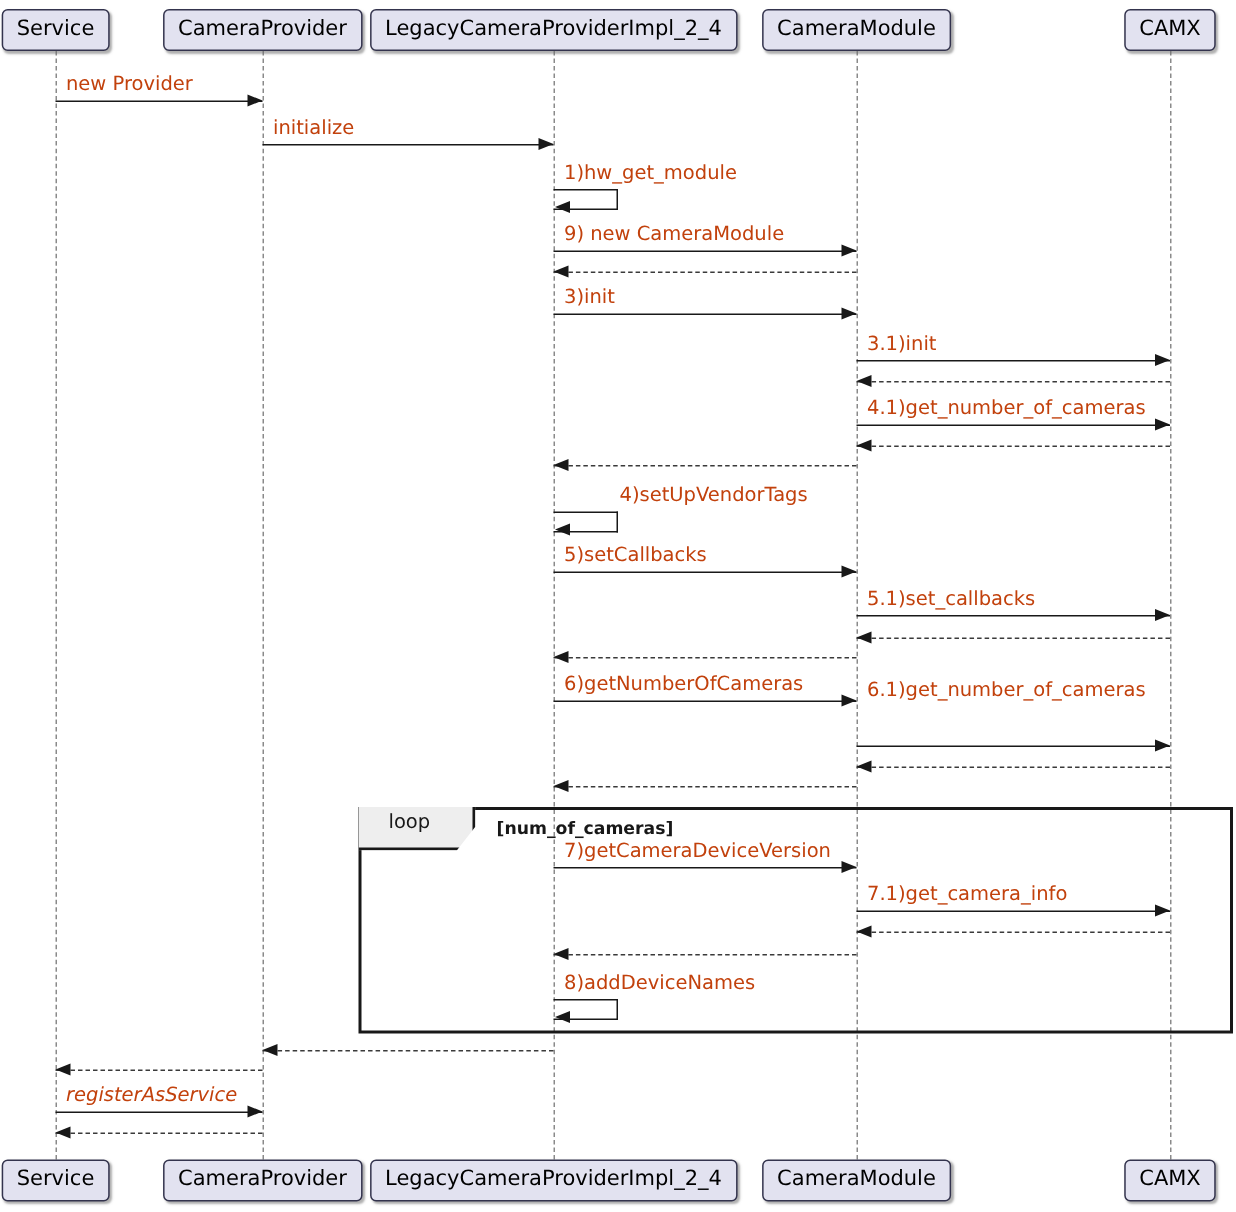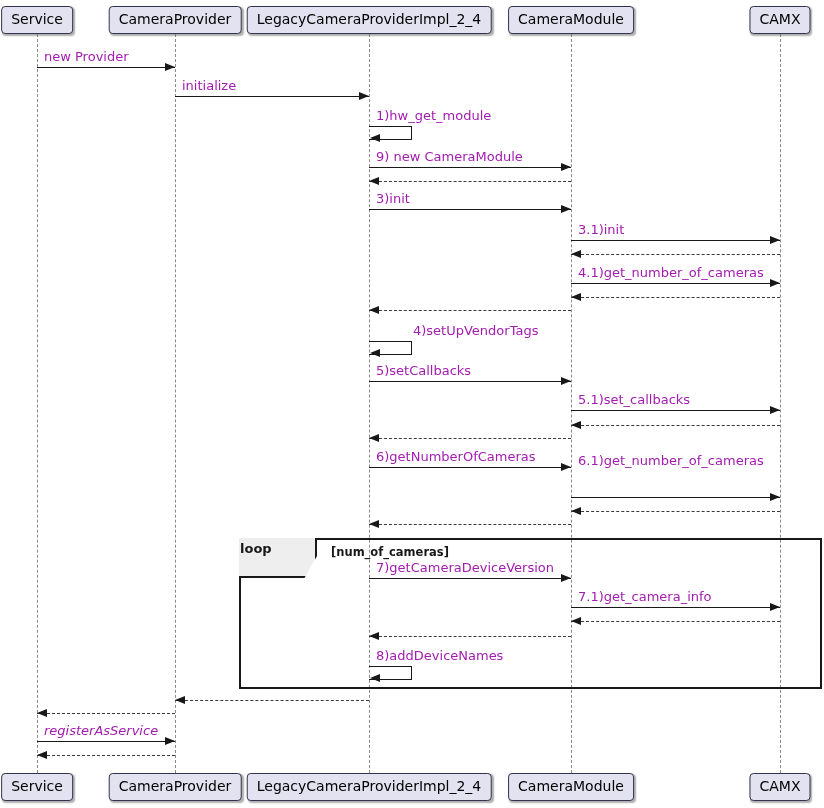--- a/index.html
+++ b/index.html
@@ -11,34 +11,34 @@
   .pbox {
     position:absolute; transform:translateX(-50%);
     background:#E2E2F0; border:1px solid #33334d; border-radius:4px;
     padding:4px 9px 5px 9px; font-size:14px; line-height:17px; color:#000;
     white-space:nowrap; box-shadow:1.5px 1.5px 1.5px rgba(110,110,110,0.55);
     z-index:3;
   }
   .lifeline { position:absolute; width:0; border-left:1px dashed #8a8a8a; z-index:0; }
   .mline  { position:absolute; height:0; border-top:1px solid #181818; z-index:2; }
   .mline.dashed { border-top:1px dashed #3a3a3a; }
-  .mlabel { position:absolute; font-size:13px; line-height:15px; color:#a21caf; white-space:nowrap; z-index:2; }
+  .mlabel { position:absolute; font-size:13px; line-height:15px; color:#c2410c; white-space:nowrap; z-index:2; }
   .arr { position:absolute; width:0; height:0; z-index:2; }
   .arr.right { border-left:10px solid #181818; border-top:4px solid transparent; border-bottom:4px solid transparent; }
   .arr.left  { border-right:10px solid #181818; border-top:4px solid transparent; border-bottom:4px solid transparent; }
   .selfmsg {
     position:absolute; width:42px; height:12px; z-index:2;
     border-top:1px solid #181818; border-right:1px solid #181818; border-bottom:1px solid #181818;
   }
   .loop-frame { position:absolute; border:2px solid #181818; z-index:1; background:transparent; }
   .loop-tab {
-    position:absolute; left:-2px; top:-2px; width:78px; height:40px; box-sizing:border-box;
+    position:absolute; left:-2px; top:-2px; width:78px; height:29px; box-sizing:border-box;
     background:#EEEEEE; border-right:2px solid #181818; border-bottom:2px solid #181818;
     clip-path:polygon(0 0,100% 0,100% 45%,84% 100%,0 100%);
-    font-weight:bold; font-size:13px; padding:3px 0 0 1px;
+    font-weight:normal; font-size:13px; padding:3px 0 0 20px;
   }
   .loop-cond { position:absolute; left:90px; top:5px; font-weight:bold; font-size:11.5px; white-space:nowrap; }
 </style>
 </head>
 <body>
 
 <div id="stage">
     <div class="lifeline" style="left: 37px; top: 34px; height: 739px;"></div>
     <div class="lifeline" style="left: 175px; top: 34px; height: 739px;"></div>
     <div class="lifeline" style="left: 369px; top: 34px; height: 739px;"></div>

